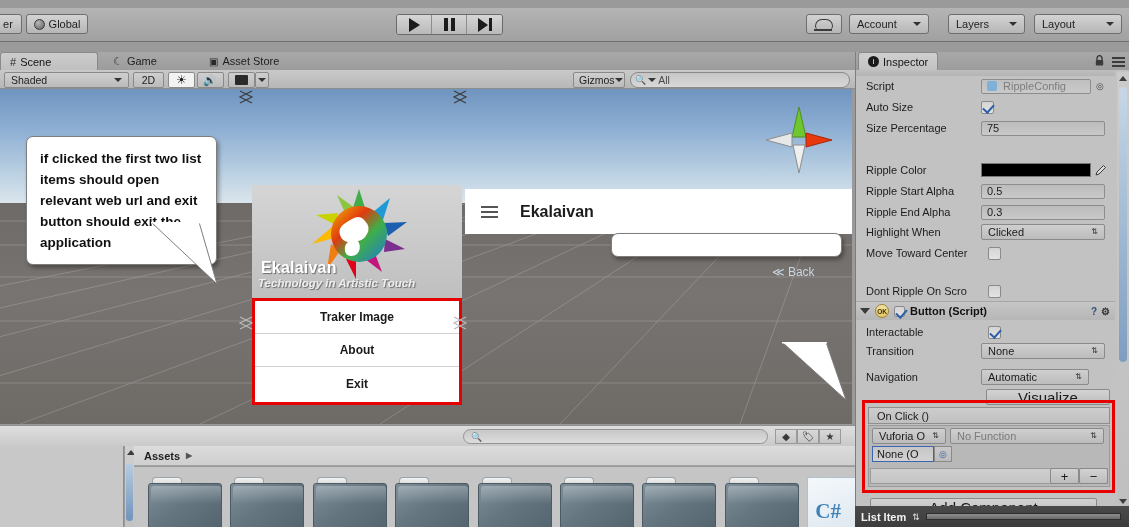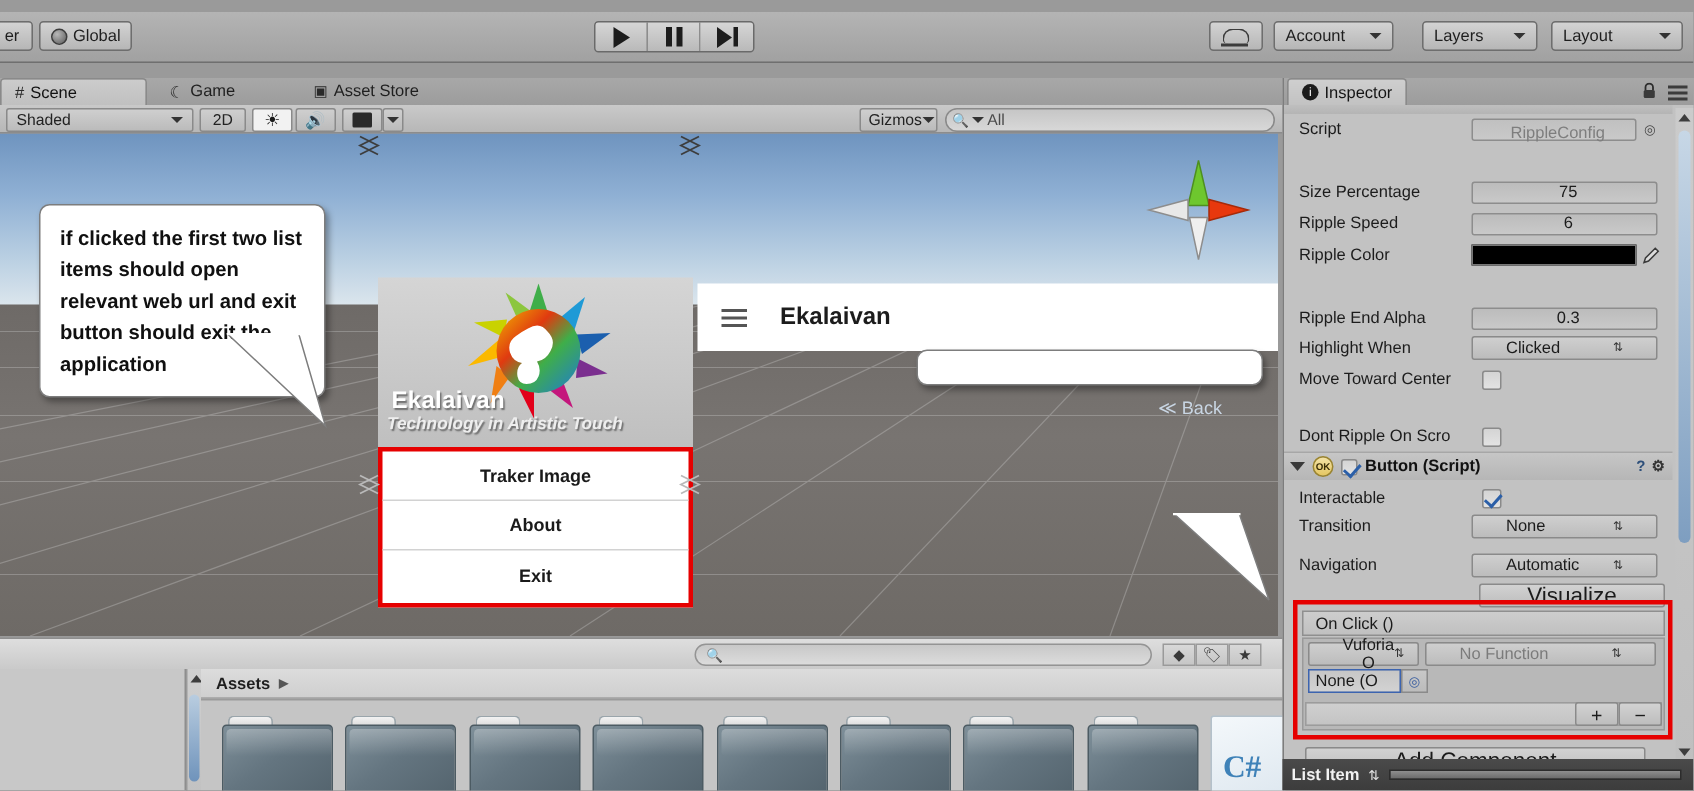--- a/index.html
+++ b/index.html
@@ -232,35 +232,35 @@
 
   .inspbody {
     position:absolute; left:0; top:18px; width:274px; height:457px;
     background:#c2c2c2; overflow:hidden;
   }
   .prow { position:absolute; left:0; width:259px; height:20px; display:flex; align-items:center; }
   .plabel { font-size:11px; color:#1c1c1c; padding-left:10px; width:125px; overflow:hidden; white-space:nowrap; }
   .pfield {
     height:15px; background: linear-gradient(#bcbcbc,#c9c9c9);
     border:1px solid #8d8d8d; border-radius:2px; display:flex; align-items:center;
-    padding-left:5px; font-size:11px; color:#1c1c1c;flex-direction:column;
+    padding-left:5px; font-size:11px; color:#1c1c1c;
   }
   .pfield.dis { color:#7e7e7e; background: linear-gradient(#c0c0c0,#c9c9c9); }
   .chk {
     width:13px; height:13px; background: linear-gradient(#d4d4d4,#e3e3e3);
     border:1px solid #8a8a8a; border-radius:2px; position:relative;
   }
   .chk.on:after {
     content:""; position:absolute; left:3px; top:0px; width:5px; height:9px;
     border:solid #2b5fa8; border-width:0 2.4px 2.4px 0; transform: rotate(42deg);
   }
   .popup {
     height:16px; background: linear-gradient(#cfcfcf,#bcbcbc);
     border:1px solid #8a8a8a; border-radius:2px;
-    display:flex; align-items:center; padding:0 22px; font-size:11px; color:#1b1b1b;
+    display:flex; align-items:center; padding:0 6px; font-size:11px; color:#1b1b1b;
     justify-content:space-between;
     text-align:center;
   }
   .updn { font-size:8px; line-height:8px; color:#333; }
   .comphdr {
     position:absolute; left:0; width:259px; height:19px;
     background: linear-gradient(#c6c6c6,#b6b6b6); border-top:1px solid #a7a7a7;
     display:flex; align-items:center; gap:5px; padding-left:4px;
     font-size:11px; font-weight:bold; color:#111;
   }
@@ -597,43 +597,47 @@
 
       <div class="prow" style="top:6px;">
         <span class="plabel">Script</span>
         <span class="pfield dis" style="width:110px;gap:3px;">
           <span style="width:10px;height:10px;background:#7fb0d8;border-radius:2px;display:inline-block;margin-right:3px"></span>
           <span>RippleConfig</span>
         </span>
         <span style="margin-left:5px;font-size:9px;color:#4a4a4a">◎</span>
       </div>
 
+      <div class="prow" style="top:27px;">
+        <span class="plabel">Auto Size</span>
+        <span class="chk on"></span>
+      </div>
 
       <div class="prow" style="top:48px;">
         <span class="plabel">Size Percentage</span>
         <span class="pfield" style="width:124px;">
             <span>75</span>
           </span>
       </div>
 
-      <div class="prow" style="top:69px;">
-        <span class="plabel">Ripple Speed</span>
-        <span class="pfield" style="width:124px;">
-            <span>6</span>
-          </span>
-      </div>
 
       <div class="prow" style="top:90px;">
         <span class="plabel">Ripple Color</span>
         <span style="width:110px;height:14px;background:#000;border:1px solid #777"></span>
         <svg style="width:14px;height:14px;margin-left:3px" viewBox="0 0 14 14">
           <path d="M2 12 L5 11 L11.5 4.5 L9.5 2.5 L3 9 Z" fill="#dcdcdc" stroke="#3a3a3a" stroke-width="1"></path>
         </svg>
       </div>
 
+      <div class="prow" style="top:111px;">
+        <span class="plabel">Ripple Start Alpha</span>
+        <span class="pfield" style="width:124px;">
+            <span>0.5</span>
+          </span>
+      </div>
 
       <div class="prow" style="top:132px;">
         <span class="plabel">Ripple End Alpha</span>
         <span class="pfield" style="width:124px;">
             <span>0.3</span>
           </span>
       </div>
 
       <div class="prow" style="top:152px;">
         <span class="plabel">Highlight When</span>
@@ -671,21 +675,21 @@
       <div class="prow" style="top:271px;">
         <span class="plabel">Transition</span>
         <span class="popup" style="width:124px;">
           <span>None</span>
           <span class="updn">⇅</span>
         </span>
       </div>
 
       <div class="prow" style="top:297px;">
         <span class="plabel">Navigation</span>
-        <span class="popup" style="width:124px;">
+        <span class="popup" style="width:108px;">
           <span>Automatic</span>
           <span class="updn">⇅</span>
         </span>
       </div>
 
       <div class="btnplain" style="position:absolute;left:130px;top:319px;width:124px;height:16px;">
         <span>Visualize</span>
       </div>
 
       <div class="redbox" style="left:6px;top:330px;width:253px;height:93px;"></div>

